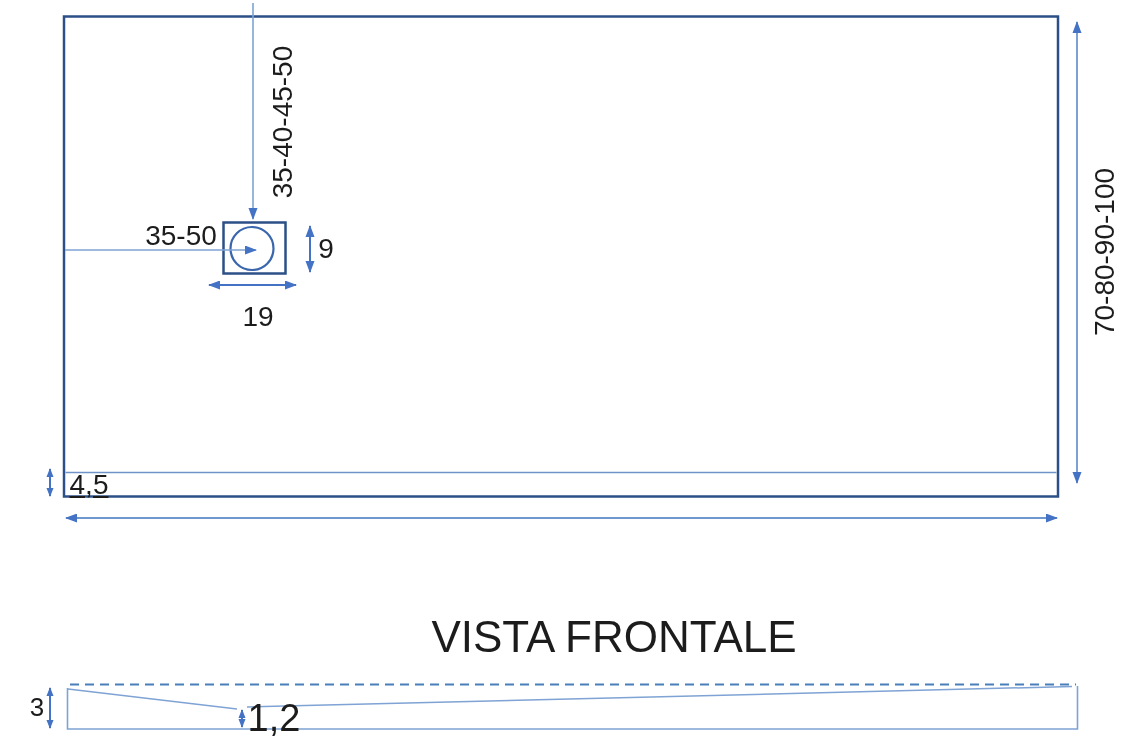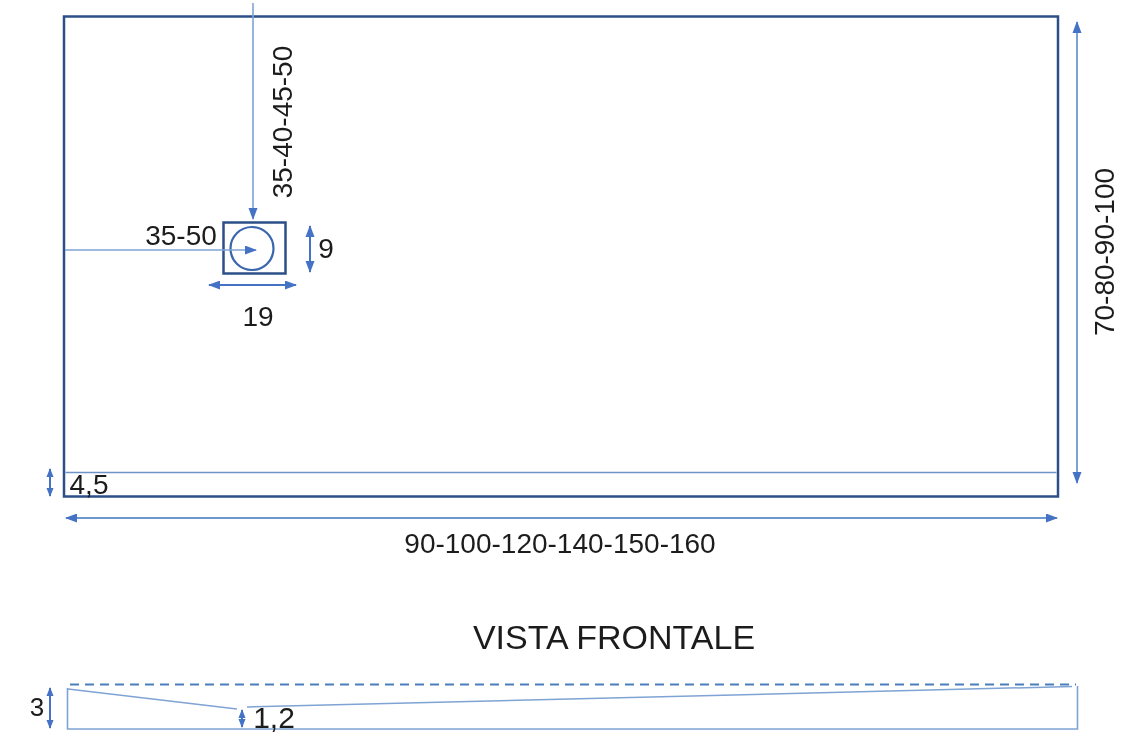--- a/index.html
+++ b/index.html
@@ -15,22 +15,22 @@
   .lbl{
     position:absolute;
     white-space:nowrap;
     font-size:28px;
     color:#1c1c1c;
     transform:translate(-50%,-50%);
     line-height:1;
   }
   .lbl.rot{transform:translate(-50%,-50%) rotate(-90deg);}
   .lbl.small{font-size:26px;}
-  .lbl.big{font-size:34px;}
-  .lbl.med{font-size:30px;}
+  .lbl.big{font-size:44px;}
+  .lbl.med{font-size:38px;}
 </style>
 </head>
 <body>
 
 <div id="canvas">
 
   <svg width="1133" height="755" viewBox="0 0 1133 755">
     <defs>
       <marker id="ahE" markerUnits="userSpaceOnUse" markerWidth="13" markerHeight="10" refX="11" refY="4.5" orient="auto">
         <path d="M0,0 L12,4.5 L0,9 Z" fill="#4472c4"></path>
@@ -82,23 +82,22 @@
   <div class="lbl rot" style="left:283px;top:122px;">35-40-45-50</div>
 
   <div class="lbl" style="left:154px;top:236px;margin-left:27px;">35-50</div>
 
   <div class="lbl" style="left:326px;top:249px;">9</div>
 
   <div class="lbl" style="left:258px;top:317px;">19</div>
 
   <div class="lbl rot" style="left:1105px;top:252px;">70-80-90-100</div>
 
-  <div class="lbl" style="left:89px;top:485px;">4,5</div>
+  <div class="lbl" style="left:89px;top:485px;text-decoration:underline;">4,5</div>
 
-  <div class="lbl" style="left:560px;top:544px;">90-100-120-140-150-160</div>
 
 
   <div class="lbl big" style="left:614px;top:637px;">VISTA FRONTALE</div>
 
   <div class="lbl small" style="left:37px;top:707px;">3</div>
 
   <div class="lbl med" style="left:274px;top:718px;">1,2</div>
 
 </div>
 

